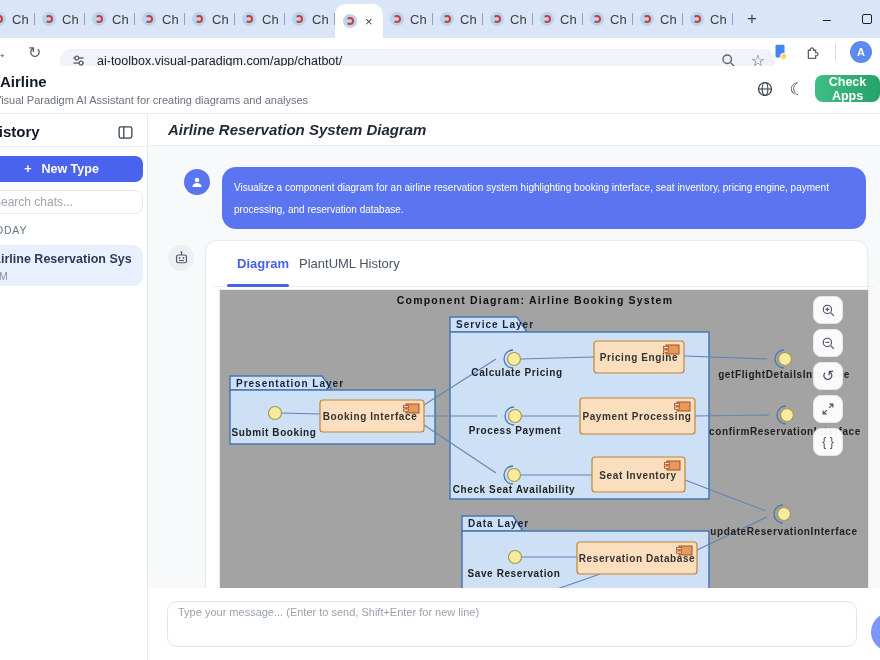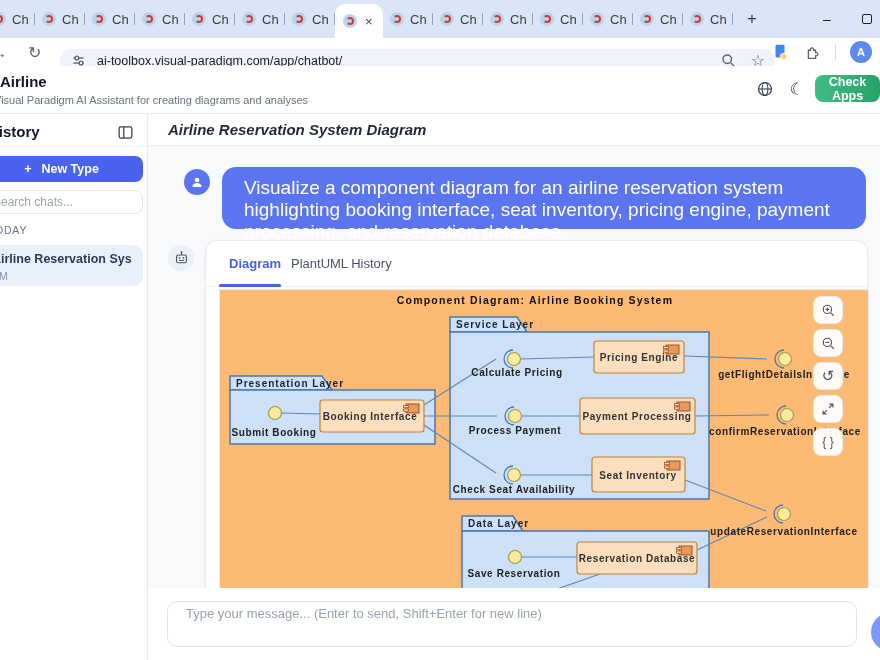--- a/index.html
+++ b/index.html
@@ -92,49 +92,49 @@
     background:#f8f9fb; }
   .main-titlebar { position:absolute; left:0; top:0; width:732px; height:32px;
     background:#fff; border-bottom:1px solid #e9ecf1;font-style:italic; }
   .main-title { position:absolute; left:20px; top:7px; font-size:15px; font-weight:bold;
     color:#1f2937; }
 
   .user-avatar { position:absolute; left:36px; top:55px; width:26px; height:26px;
     border-radius:50%; background:#5b74f0; display:flex; align-items:center;
     justify-content:center; }
   .bubble { position:absolute; left:74px; top:53px; width:644px; height:62px;
-    background:#5b74f0; border-radius:14px; color:#fff; font-size:19px;
-    line-height:22px; padding:10px 22px; }
+    background:#5b74f0; border-radius:14px; color:#fff; font-size:10px;
+    line-height:22px; padding:10px 12px; }
 
   .bot-avatar { position:absolute; left:20px; top:131px; width:26px; height:26px;
     border-radius:50%; background:#eceff3; display:flex; align-items:center;
     justify-content:center; }
   .card { position:absolute; left:57px; top:126px; width:663px; height:360px;
     background:#fff; border:1px solid #e8ebef; border-radius:12px;
     box-shadow:0 1px 3px rgba(20,30,60,.05); }
-  .card-tabs { position:absolute; left:0; top:0; width:100%; height:46px;
+  .card-tabs { position:absolute; left:8px; top:0; width:100%; height:46px;
     border-bottom:1px solid #edf0f3; }
   .ctab { position:absolute; top:15px; font-size:13px; cursor:pointer; }
   #tab-diagram { left:23px; color:#4762e8; font-weight:bold; }
   #tab-plantuml { left:85px; color:#4b5563; }
   .ctab-underline { position:absolute; left:13px; top:43px; width:62px; height:3px;
     background:#4762e8; border-radius:2px; }
   .dia-box { position:absolute; left:13px; top:48px; width:650px; height:300px;
-    background:#fdba74; border:1px solid #e9ecef; overflow:hidden; }
+    background:#a3a3a3; border:1px solid #e9ecef; overflow:hidden; }
 
   .zoombar { position:absolute; left:665px; top:182px; display:flex; flex-direction:column;
     gap:5px; }
   .zbtn { width:30px; height:28px; background:rgba(255,255,255,.95);
     border:1px solid #e4e7eb; border-radius:8px; display:flex; align-items:center;
     justify-content:center; color:#4b5563; font-size:13px; cursor:pointer;
     font-family:inherit; }
 
   .composer { position:absolute; left:0; top:474px; width:732px; height:72px; background:#fff; }
   .composer-input { position:absolute; left:19px; top:13px; width:690px; height:46px;
-    border:1px solid #e0e4ea; border-radius:10px; padding:4px 14px 18px 18px; font-size:13px;
+    border:1px solid #e0e4ea; border-radius:10px; padding:4px 14px 18px 10px; font-size:11px;
     color:#374151; font-family:inherit; resize:none; }
   .composer-input::placeholder { color:#99a2af; }
   .send-btn { position:absolute; left:723px; top:25px; width:38px; height:38px;
     border-radius:50%; background:#7e96f7; border:none; cursor:pointer; }
 
   svg text { font-family:"Liberation Sans", sans-serif; }
 </style>
 </head>
 <body>
 

